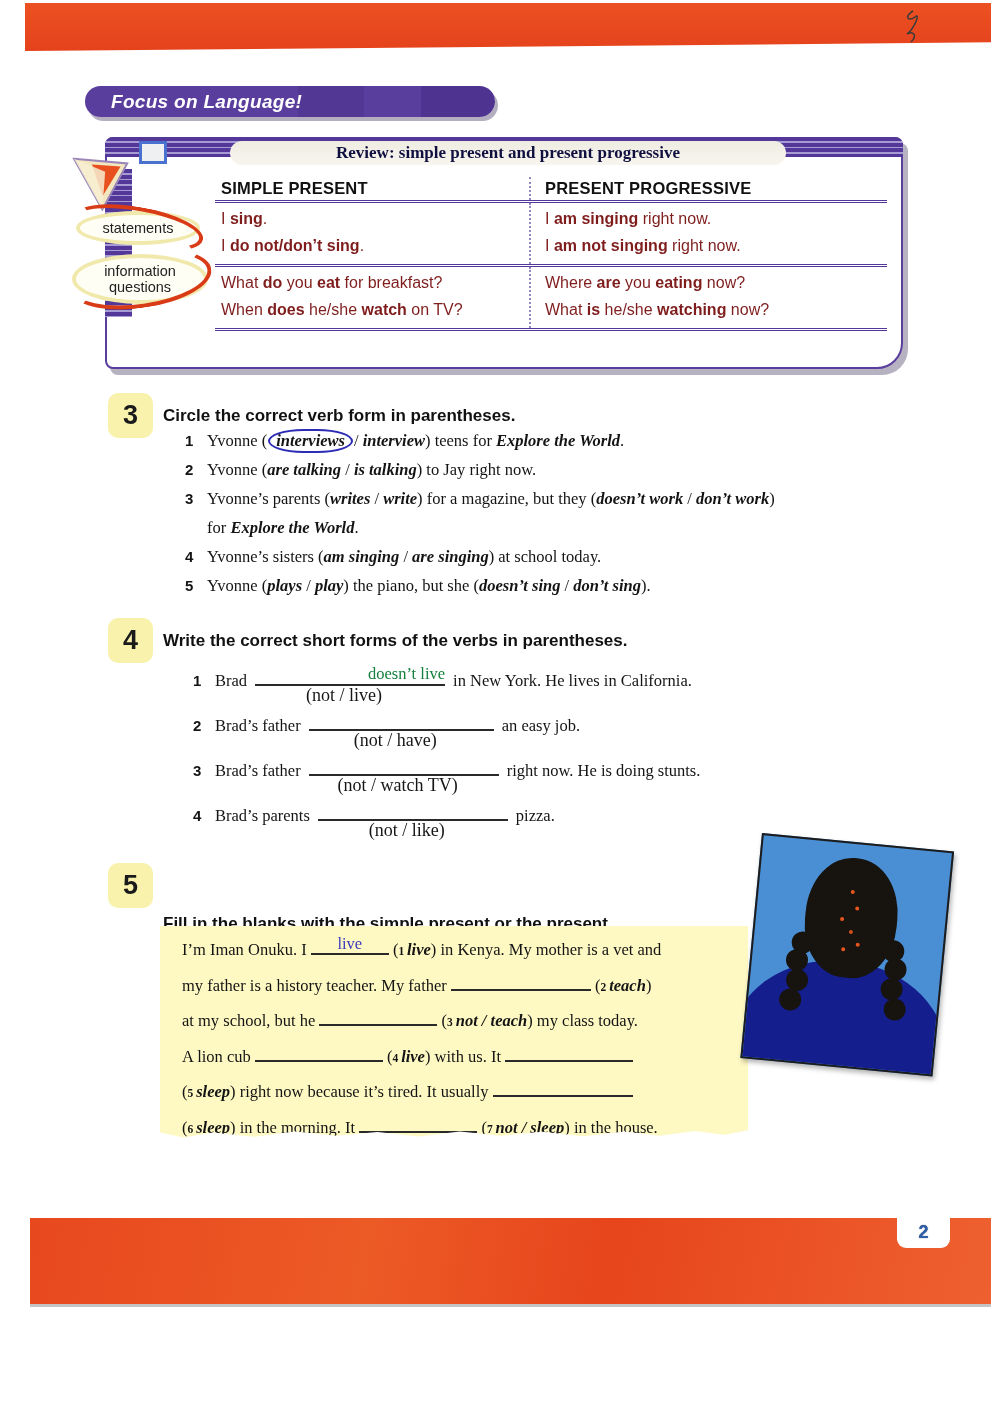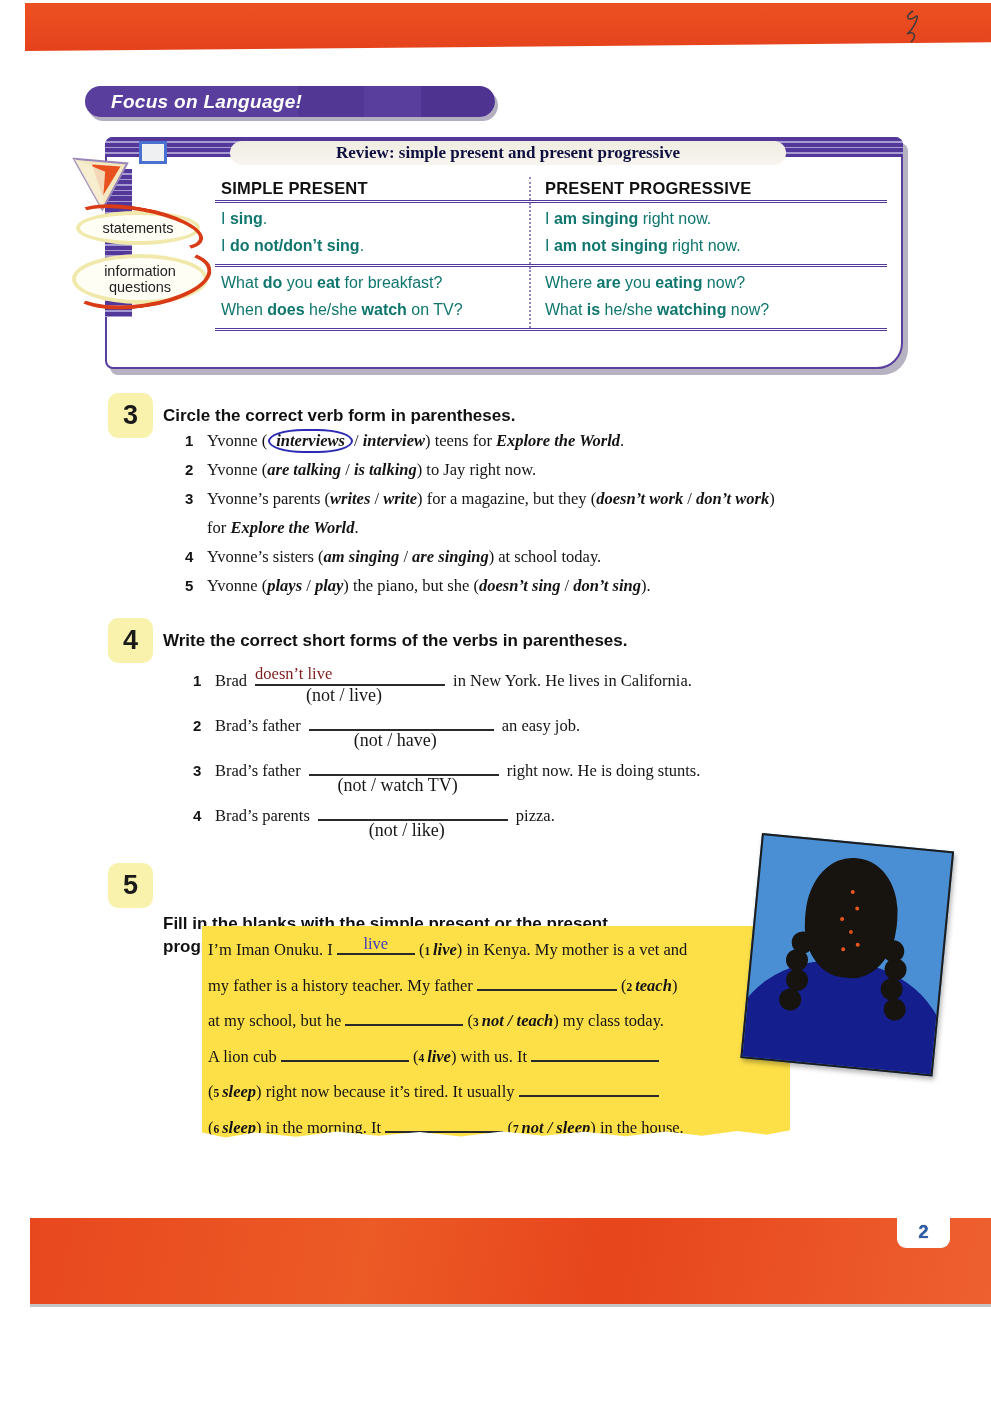--- a/index.html
+++ b/index.html
@@ -36,21 +36,21 @@
               background:repeating-linear-gradient(180deg,#53389a 0px,#53389a 4px,#a79bd4 4px,#a79bd4 5.5px); }
   .plane { position:absolute; left:-36px; top:2px; transform:rotate(-8deg); }
 
   .tbl { position:absolute; left:108px; top:38px; width:672px; }
   .tbl-row { display:flex; }
   .cell { padding:2px 0 5px 6px; }
   .c1 { width:314px; }
   .c2 { flex:1; border-left:2px dotted #9287c2; padding-left:14px; }
   .tbl-head .cell { font-size:16.5px; font-weight:bold; color:#111; letter-spacing:.2px; padding-bottom:2px; }
   .rule { height:0; border-top:3px double #53389a; }
-  .line { font-size:16px; line-height:27px; color:#0f766e; }
+  .line { font-size:16px; line-height:27px; color:#7f1d1d; }
   .line .bd { font-weight:bold; }
   .notes { position:absolute; left:112px; top:180px; font-weight:bold; font-size:15.5px; line-height:22px; color:#111; }
 
   
   .oval { position:absolute; background:#fffef5; border:4px solid #f1e9ac; border-radius:50%;
           display:flex; align-items:center; justify-content:center; text-align:center;
           font-size:14.5px; color:#222; z-index:5; }
   .oval::after { content:""; position:absolute; inset:-8px; border:4px solid transparent; border-radius:50%; }
   .oval-st { left:76px; top:211px; width:124px; height:34px; }
   .oval-st::after { border-right-color:#d93b17; border-top-color:#d93b17; transform:rotate(10deg); }
@@ -72,29 +72,29 @@
   .sm { font-size:11.5px; font-weight:bold; }
   .circled { display:inline-block; border:2px solid #2b2bb5; border-radius:50%/60%;
              padding:0 6px; margin:0 1px; line-height:20px; }
 
   .items4 { position:absolute; left:185px; top:666px; width:740px;
             font-family:"Liberation Serif", serif; font-size:16.5px; }
   .item4 { position:relative; height:22px; margin-bottom:23px; white-space:nowrap;margin-left:8px; }
   .item4 .inum { display:inline-block; }
   .b4 { display:inline-block; position:relative; border-bottom:2px solid #2a2a2a;
         height:16px; margin:0 8px; vertical-align:baseline; }
-  .b4 .ans { position:absolute; left:0; right:0; bottom:2px; text-align:left;
-             color:#7f1d1d; font-size:16.5px; line-height:16px; white-space:nowrap; }
+  .b4 .ans { position:absolute; left:0; right:0; bottom:2px; text-align:right;
+             color:#15803d; font-size:16.5px; line-height:16px; white-space:nowrap; }
   .b4 .hint { position:absolute; left:0; right:12px; top:calc(100% + 1px); text-align:center;
               font-size:18px; color:#161616; white-space:nowrap; }
 
   .yellow-box { position:absolute; left:160px; top:926px; width:588px; height:214px;
-                background:#fde047; padding:7px 0 0 6px; z-index:2;
+                background:#fef9c3; padding:7px 0 0 22px; z-index:2;
                 filter:drop-shadow(4px 3px 0 #c8c4bc);
-                clip-path:polygon(0 0,100% 0,100% 95.5%,96% 97.5%,91% 95.8%,85% 98%,79% 96%,72% 98.3%,65% 96.2%,58% 98%,51% 96%,44% 98.4%,37% 96.3%,30% 98%,23% 96%,16% 98.5%,9% 96.5%,4% 98.8%,0 96.5%);margin-left:42px; }
+                clip-path:polygon(0 0,100% 0,100% 95.5%,96% 97.5%,91% 95.8%,85% 98%,79% 96%,72% 98.3%,65% 96.2%,58% 98%,51% 96%,44% 98.4%,37% 96.3%,30% 98%,23% 96%,16% 98.5%,9% 96.5%,4% 98.8%,0 96.5%); }
   .pline { font-family:"Liberation Serif", serif; font-size:16.5px; line-height:34.5px;
            color:#141414; white-space:nowrap; }
   .blank { display:inline-block; position:relative; border-bottom:2px solid #2a2a2a;
            height:14px; vertical-align:baseline; }
   .blank .ans { position:absolute; left:0; right:0; bottom:1px; text-align:center;
                 color:#3c38c0; font-size:16.5px; line-height:17px; white-space:nowrap; }
 
   
   .photo { position:absolute; left:762px; top:833px; width:193px; height:226px;
            background:#4a8ed3; border:2px solid #1c1c1c; transform:rotate(5.5deg);

